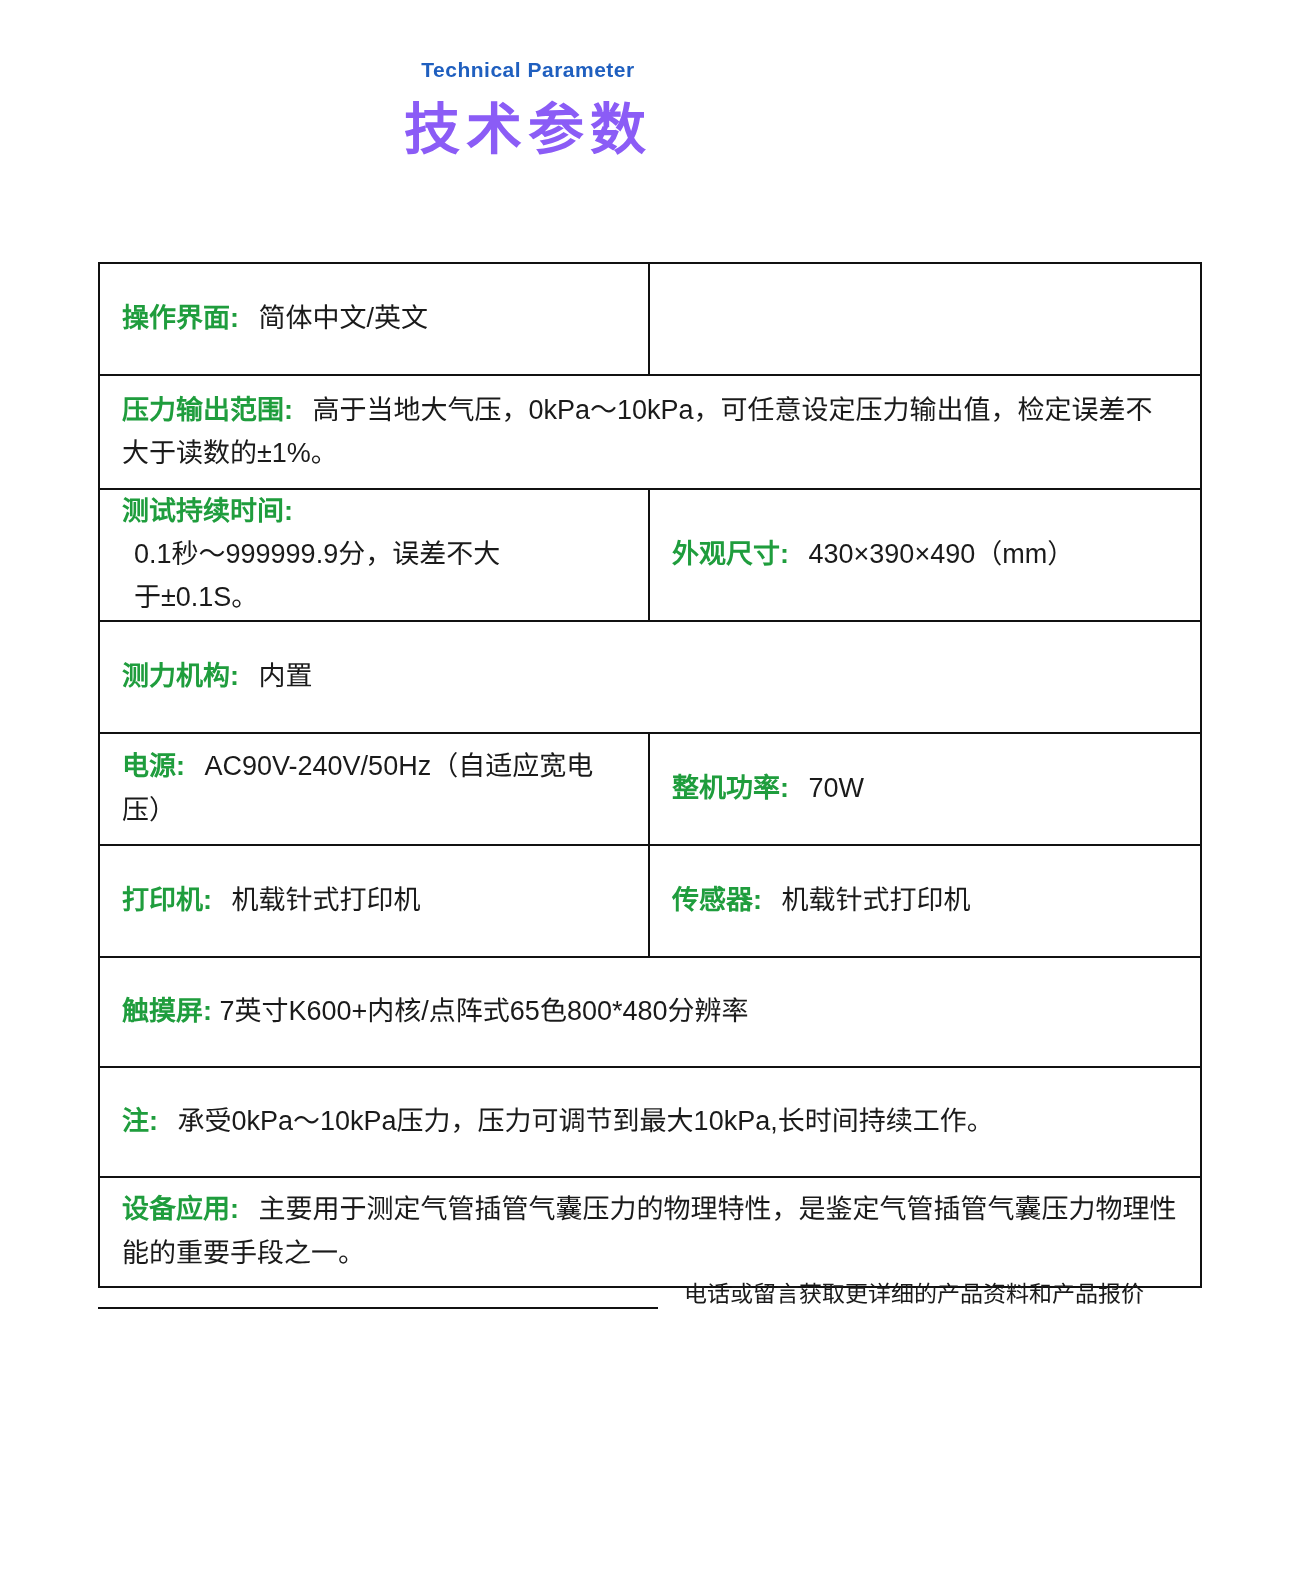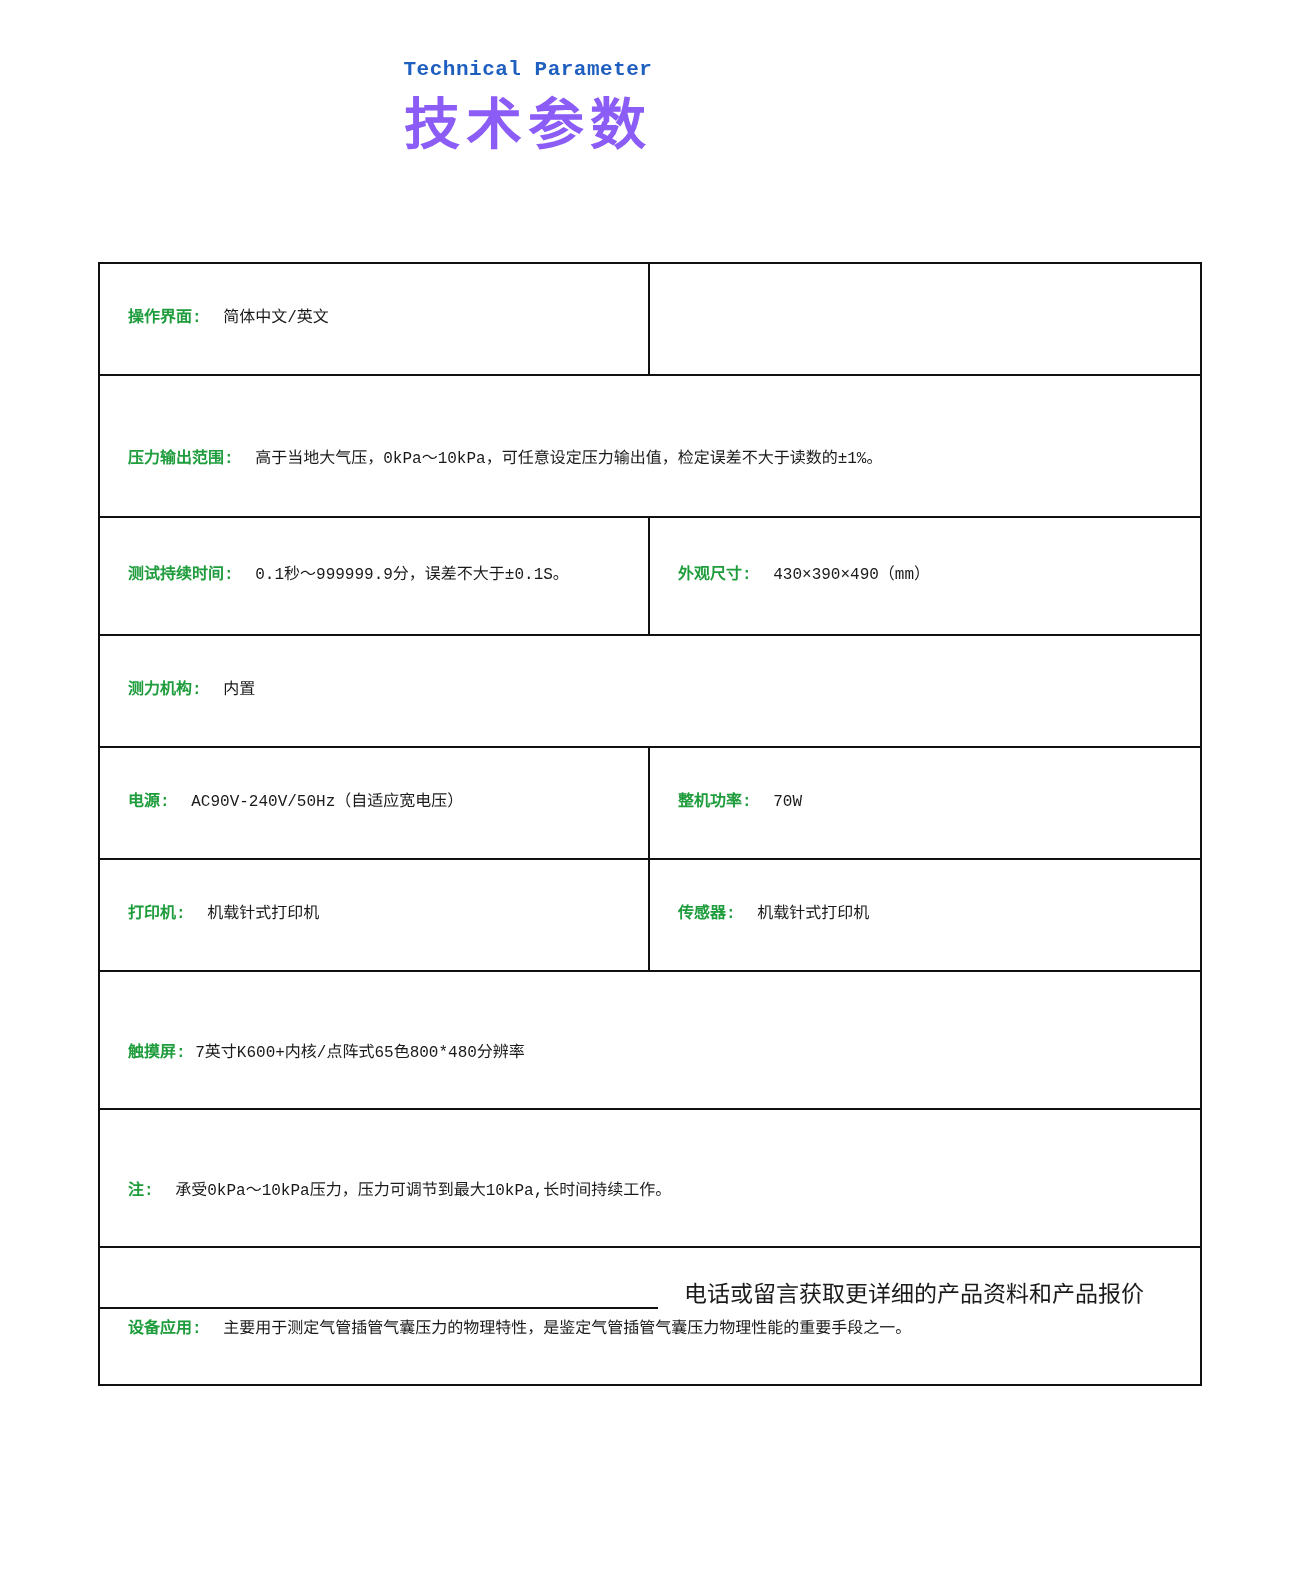--- a/index.html
+++ b/index.html
@@ -14,21 +14,20 @@
     color: #1a1a1a;
     position: relative;
     overflow: hidden;
   }
 
   .page {
     width: 1056px;
     height: 1581px;
     position: relative;
     box-sizing: border-box;
-    font-family: Liberation Mono, monospace;
   }
 
   
   .header {
     text-align: center;
     padding-top: 58px;
   }
   .header .eng {
     font-size: 21px;
     font-weight: bold;
@@ -57,36 +56,35 @@
   .row {
     display: flex;
     border-bottom: 2px solid #111111;
     box-sizing: border-box;
   }
   .row:last-child {
     border-bottom: none;
   }
   .cell {
     box-sizing: border-box;
-    padding: 0 28px;
+    padding: 0 22px;
     display: flex;
     align-items: center;
     min-height: 110px;
-    font-size: 16px;
+    font-size: 27px;
     line-height: 1.6;
   }
   .cell.half {
     width: 50%;
   }
   .cell.half.left {
     border-right: 2px solid #111111;
   }
   .cell.full {
     width: 100%;
-    margin-top: 28px;
   }
   .cell .inner {
     display: block;
     width: 100%;
   }
   .lbl {
     color: #1f9d3d;
     font-weight: bold;
     white-space: nowrap;
   }

